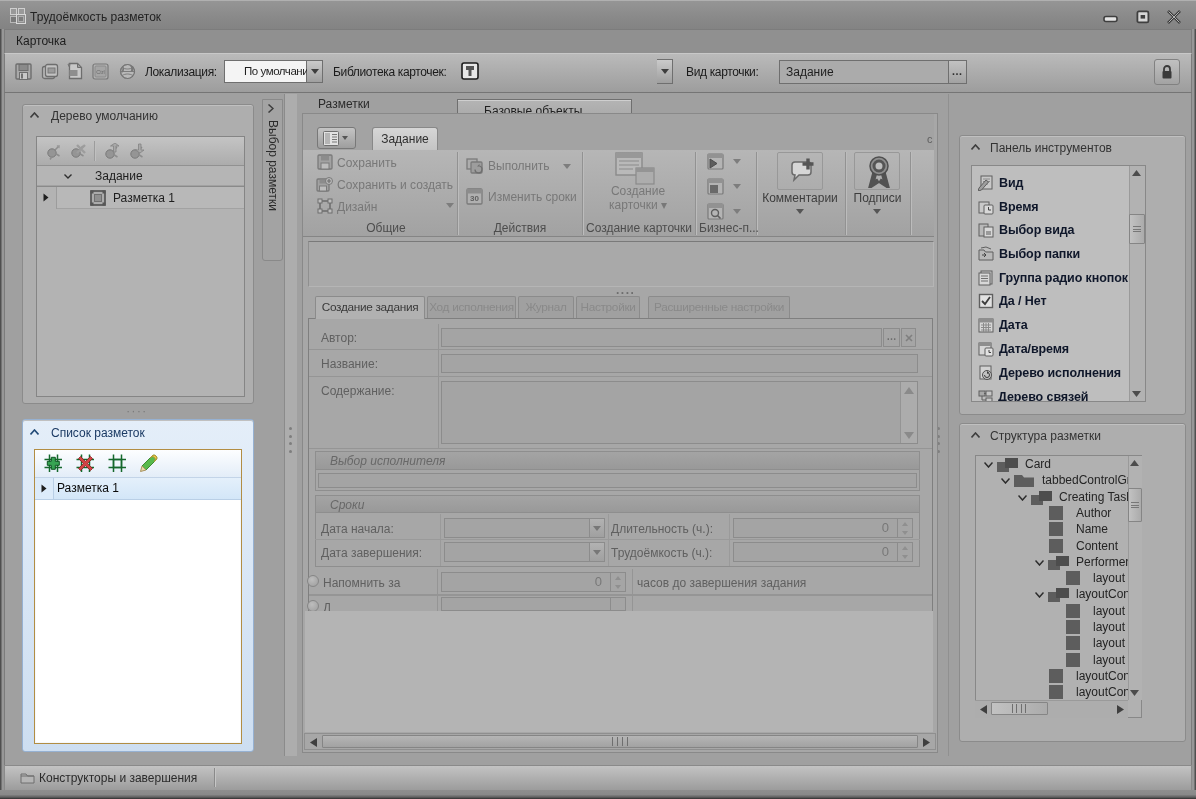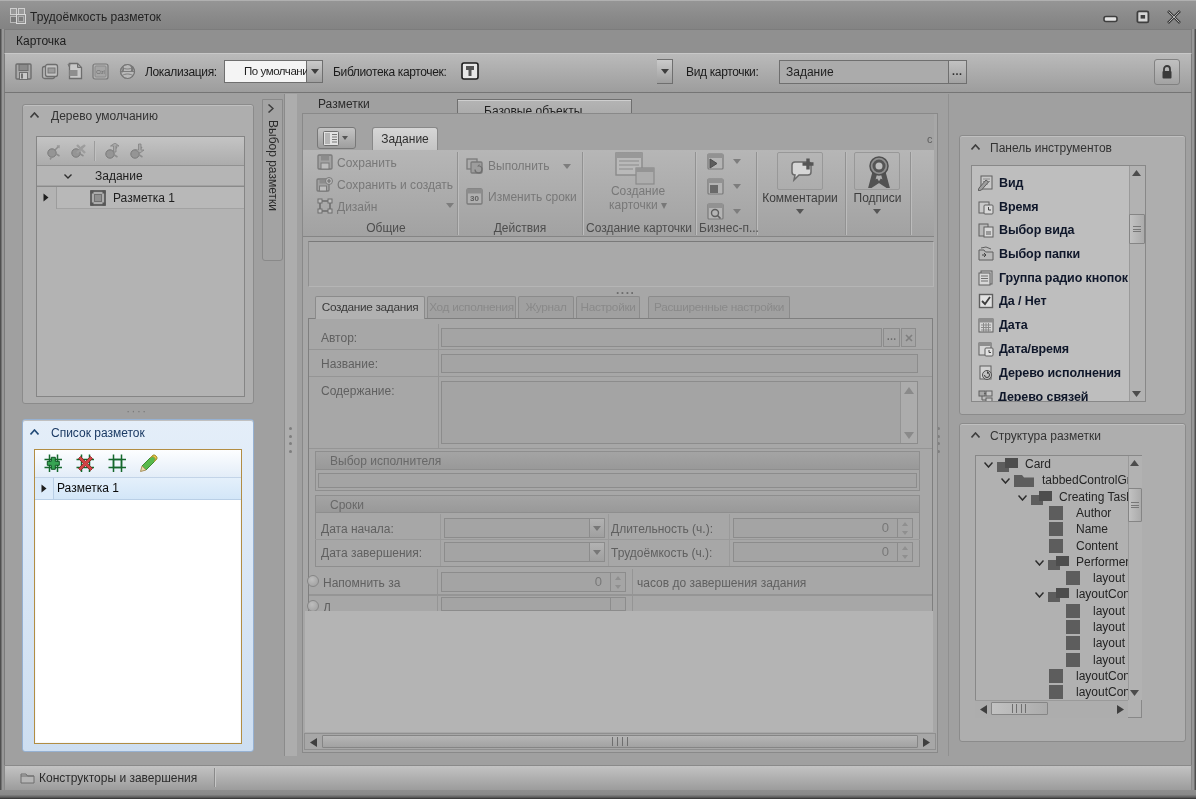--- a/index.html
+++ b/index.html
@@ -45,21 +45,21 @@
 .rib-cap { top:221px; color:#4d4d4d; font-size:12px; text-align:center; }
 .rib-item { color:#787878; }
 .bigbtn { border:1px solid #989898; border-radius:2px; background:transparent; }
 
 
 .ftab { top:296px; height:22px; border:1px solid #8b8b8b; border-bottom:none; text-align:center; line-height:21px; color:#898989; background:#a0a0a0; border-radius:2px 2px 0 0; font-size:11.8px; letter-spacing:-0.3px; }
 .ftab.active { background:#b1b1b1; color:#3a3a3a; height:23px; }
 #formbody { left:308px; top:318px; width:625px; height:413px; border:1px solid #7f7f7f; background:#a7a7a7; }
 .flabel { color:#606060; position:absolute; }
 .fbox { background:#a4a4a4; border:1px solid #8c8c8c; position:absolute; }
-.ghdr { background:linear-gradient(#a4a4a4,#999999); border:1px solid #8a8a8a; color:#686868; }
+.ghdr { background:linear-gradient(#a4a4a4,#999999); border:1px solid #8a8a8a; color:#686868;font-style:italic; }
 .spin { position:absolute; width:15px; background:#a5a5a5; border:1px solid #8c8c8c; border-left:none; }
 .spin div { height:50%; position:relative; }
 .spin svg { position:absolute; left:4px; top:50%; margin-top:-2px; }
 #overlay { left:305px; top:611px; width:628px; height:121px; background:#b4b4b4; }
 
 
 #p3box { left:971px; top:165px; width:175px; height:237px; border:1px solid #888; background:#bebebe; }
 #p4box { left:975px; top:455px; width:167px; height:263px; border:1px solid #888; background:#b1b1b1; }
 .titem { position:absolute; font-weight:bold; color:#0f172a; font-size:12.5px; letter-spacing:-0.1px; }
 .sthumb { background:linear-gradient(90deg,#c2c2c2,#ababab); border:1px solid #858585; border-radius:1px; }

